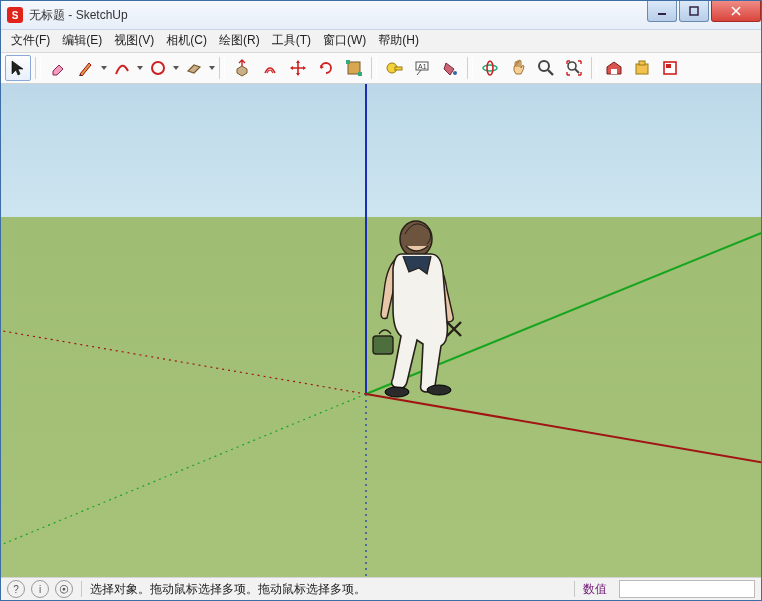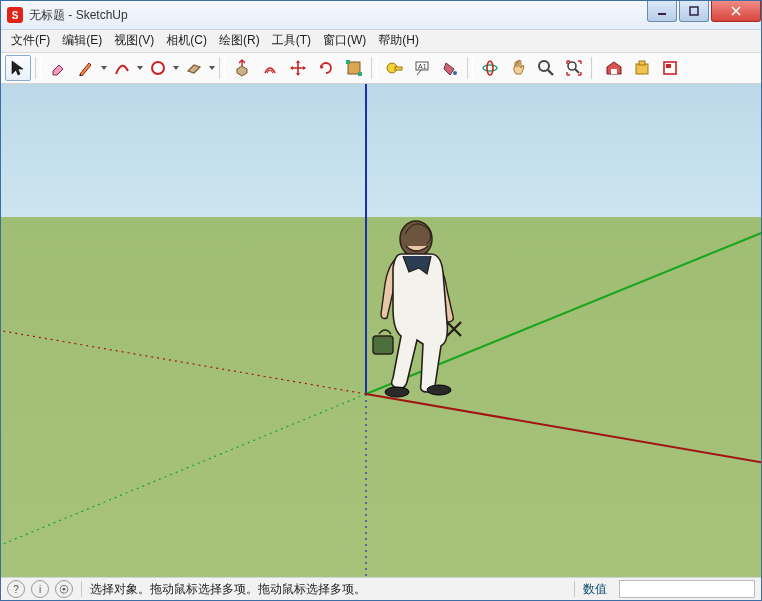--- a/index.html
+++ b/index.html
@@ -20,21 +20,21 @@
 .dd{width:6px;height:24px;display:flex;align-items:center;justify-content:center;cursor:pointer}
 .dd::after{content:"";border-left:3px solid transparent;border-right:3px solid transparent;border-top:4px solid #555}
 .sep{width:4px;height:22px;margin:0 2px;border-left:1px solid #d0d0d0;border-right:1px solid #fff}
 .viewport{flex:1;position:relative;background:linear-gradient(#bcd8e8 0%,#cde5f0 27%,#9fbd73 27%,#a7c37a 100%);overflow:hidden}
 .viewport svg{position:absolute;top:0;left:0}
 .statusbar{height:22px;background:#f2f2f2;border-top:1px solid #d4d4d4;display:flex;align-items:center;padding:0 6px;gap:6px}
 .sicon{width:16px;height:16px;border:1px solid #999;border-radius:50%;display:flex;align-items:center;justify-content:center;font-size:10px;color:#555;cursor:pointer}
 .sdiv{width:1px;height:16px;background:#c8c8c8;margin:0 2px}
 .status-text{color:#222}
 .status-spacer{flex:1}
-.vlabel{color:#0c4a6e;margin-right:6px}
+.vlabel{color:#701a75;margin-right:6px}
 .vinput{width:130px;height:16px;border:1px solid #bbb;background:#fff;padding:0 2px}
 </style>
 </head>
 <body>
 
 <div class="window">
 
   <div class="titlebar">
     <div class="app-icon">S</div>
     <div class="title">无标题 - SketchUp</div>

